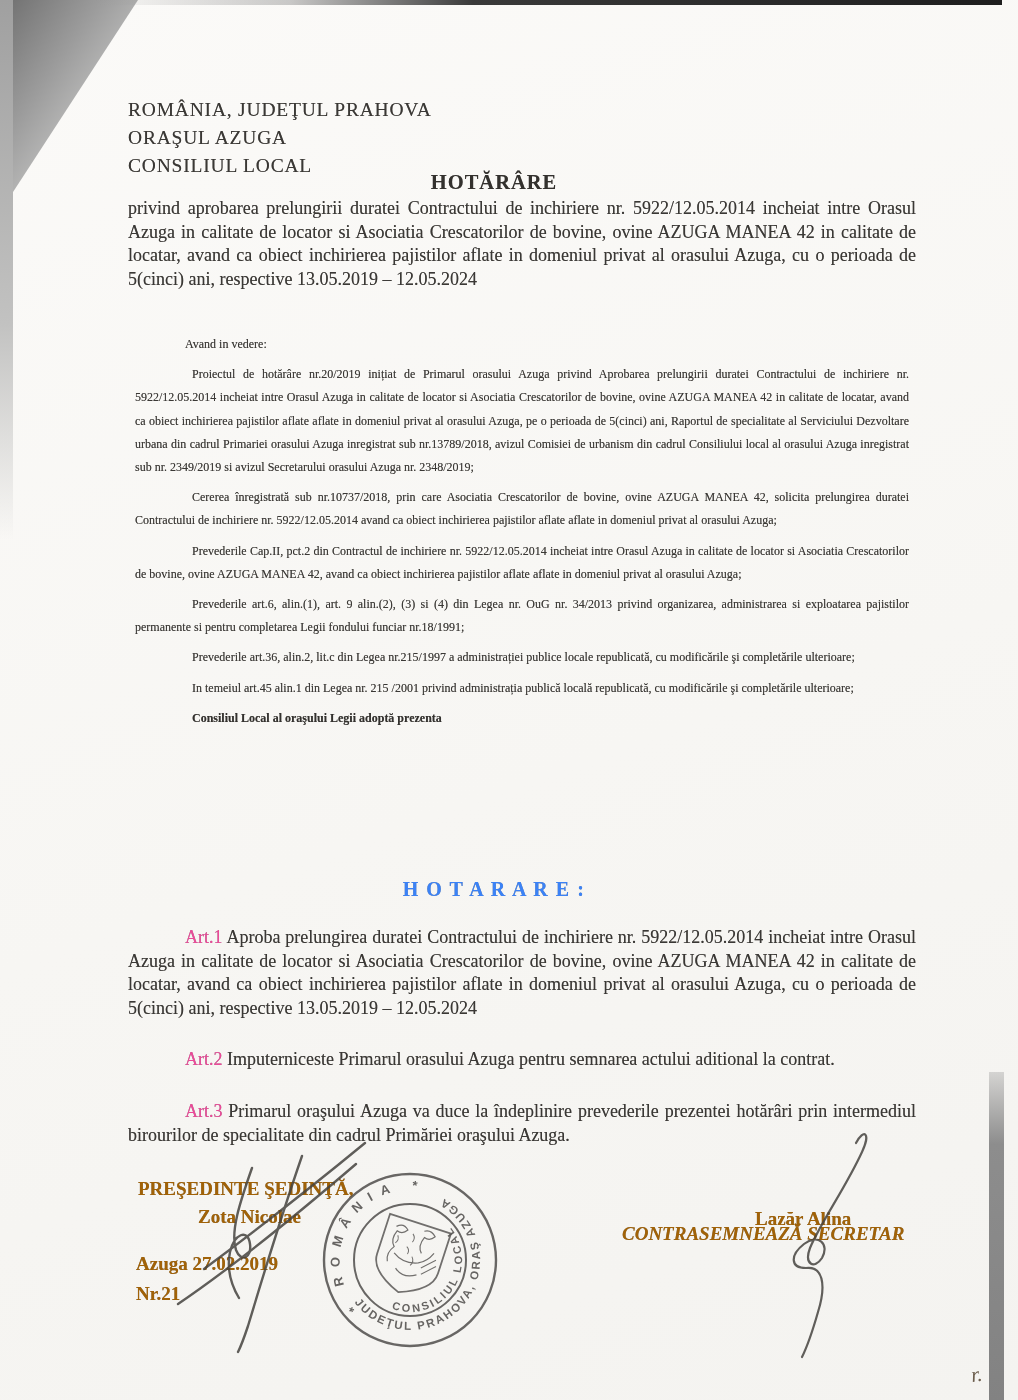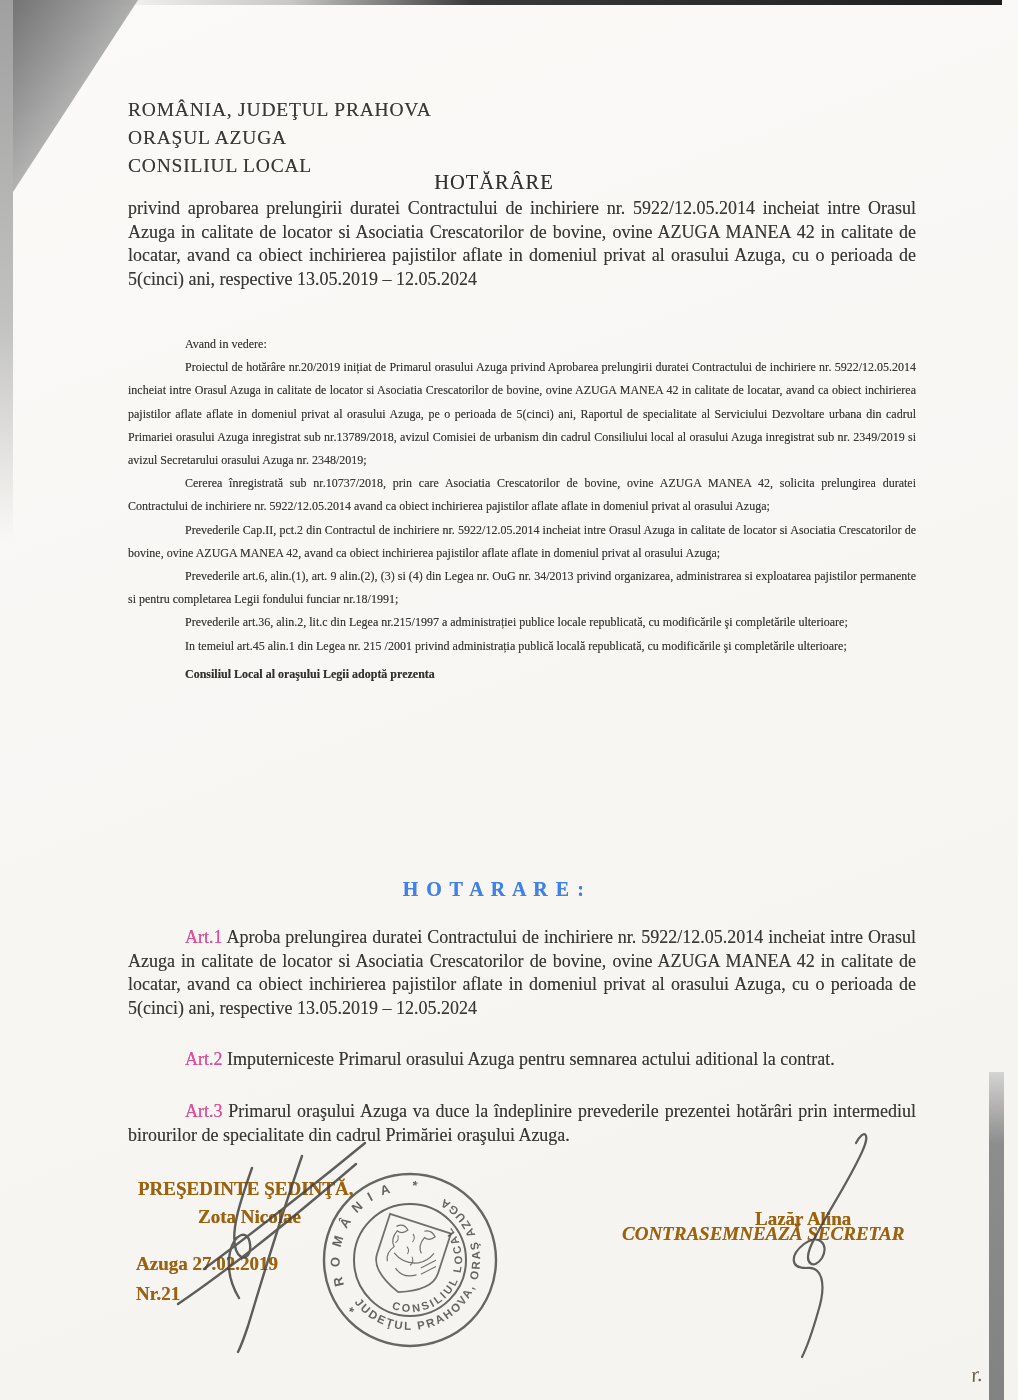--- a/index.html
+++ b/index.html
@@ -27,25 +27,25 @@
     background:linear-gradient(to right,rgba(150,150,150,0) 0%,rgba(150,150,150,.5) 22%,#3a3a3a 42%,#1e1e1e 100%);
   }
   .artifact-right-strip{
     position:absolute;left:989px;top:1072px;width:15px;height:328px;
     background:linear-gradient(to bottom,rgba(136,136,136,.3) 0%,#8d8d8d 22%,#828282 100%);
   }
   
   .doc-text{color:#3a3835;text-shadow:0 0 .5px rgba(60,56,52,.55);}
   .abs{position:absolute;}
   .header-block{left:128px;top:96px;width:640px;font-size:19.5px;line-height:28px;letter-spacing:.8px;}
-  .doc-title{left:128px;top:171px;width:732px;text-align:center;font-weight:normal;font-size:20.5px;letter-spacing:1px;color:#33312e;}
+  .doc-title{left:128px;top:171px;width:732px;text-align:center;font-weight:bold;font-size:20.5px;letter-spacing:1px;color:#33312e;}
   .intro{left:128px;top:197px;width:788px;font-size:18px;line-height:23.6px;text-align:justify;}
   .preamble{left:128px;top:333px;width:788px;font-size:12px;line-height:23.2px;text-align:justify;}
   .preamble .label{text-indent:57px;}
-  .preamble p{margin:0;text-indent:57px;}
+  .preamble p{margin:7px;text-indent:57px;}
   .adoption{font-weight:bold;text-indent:42px;margin-top:5px !important;color:#33312e;}
   .decision-heading{left:128px;top:878px;width:732px;text-align:center;font-weight:bold;font-size:20px;letter-spacing:1.5px;color:#3b82f6;}
   .articles{left:128px;top:926px;width:788px;font-size:18px;line-height:23.6px;text-align:justify;}
   .articles p{margin:0;text-indent:57px;}
   .articles p + p{margin-top:28px;}
   .articles .art-label{font-weight:normal;color:#ec4899;}
   .sig{font-weight:bold;font-size:19px;color:#a16207;white-space:nowrap;}
   .overlay-svg{position:absolute;left:0;top:0;z-index:6;pointer-events:none;}
   .stamp-svg{position:absolute;left:318px;top:1168px;z-index:5;}
 </style>

